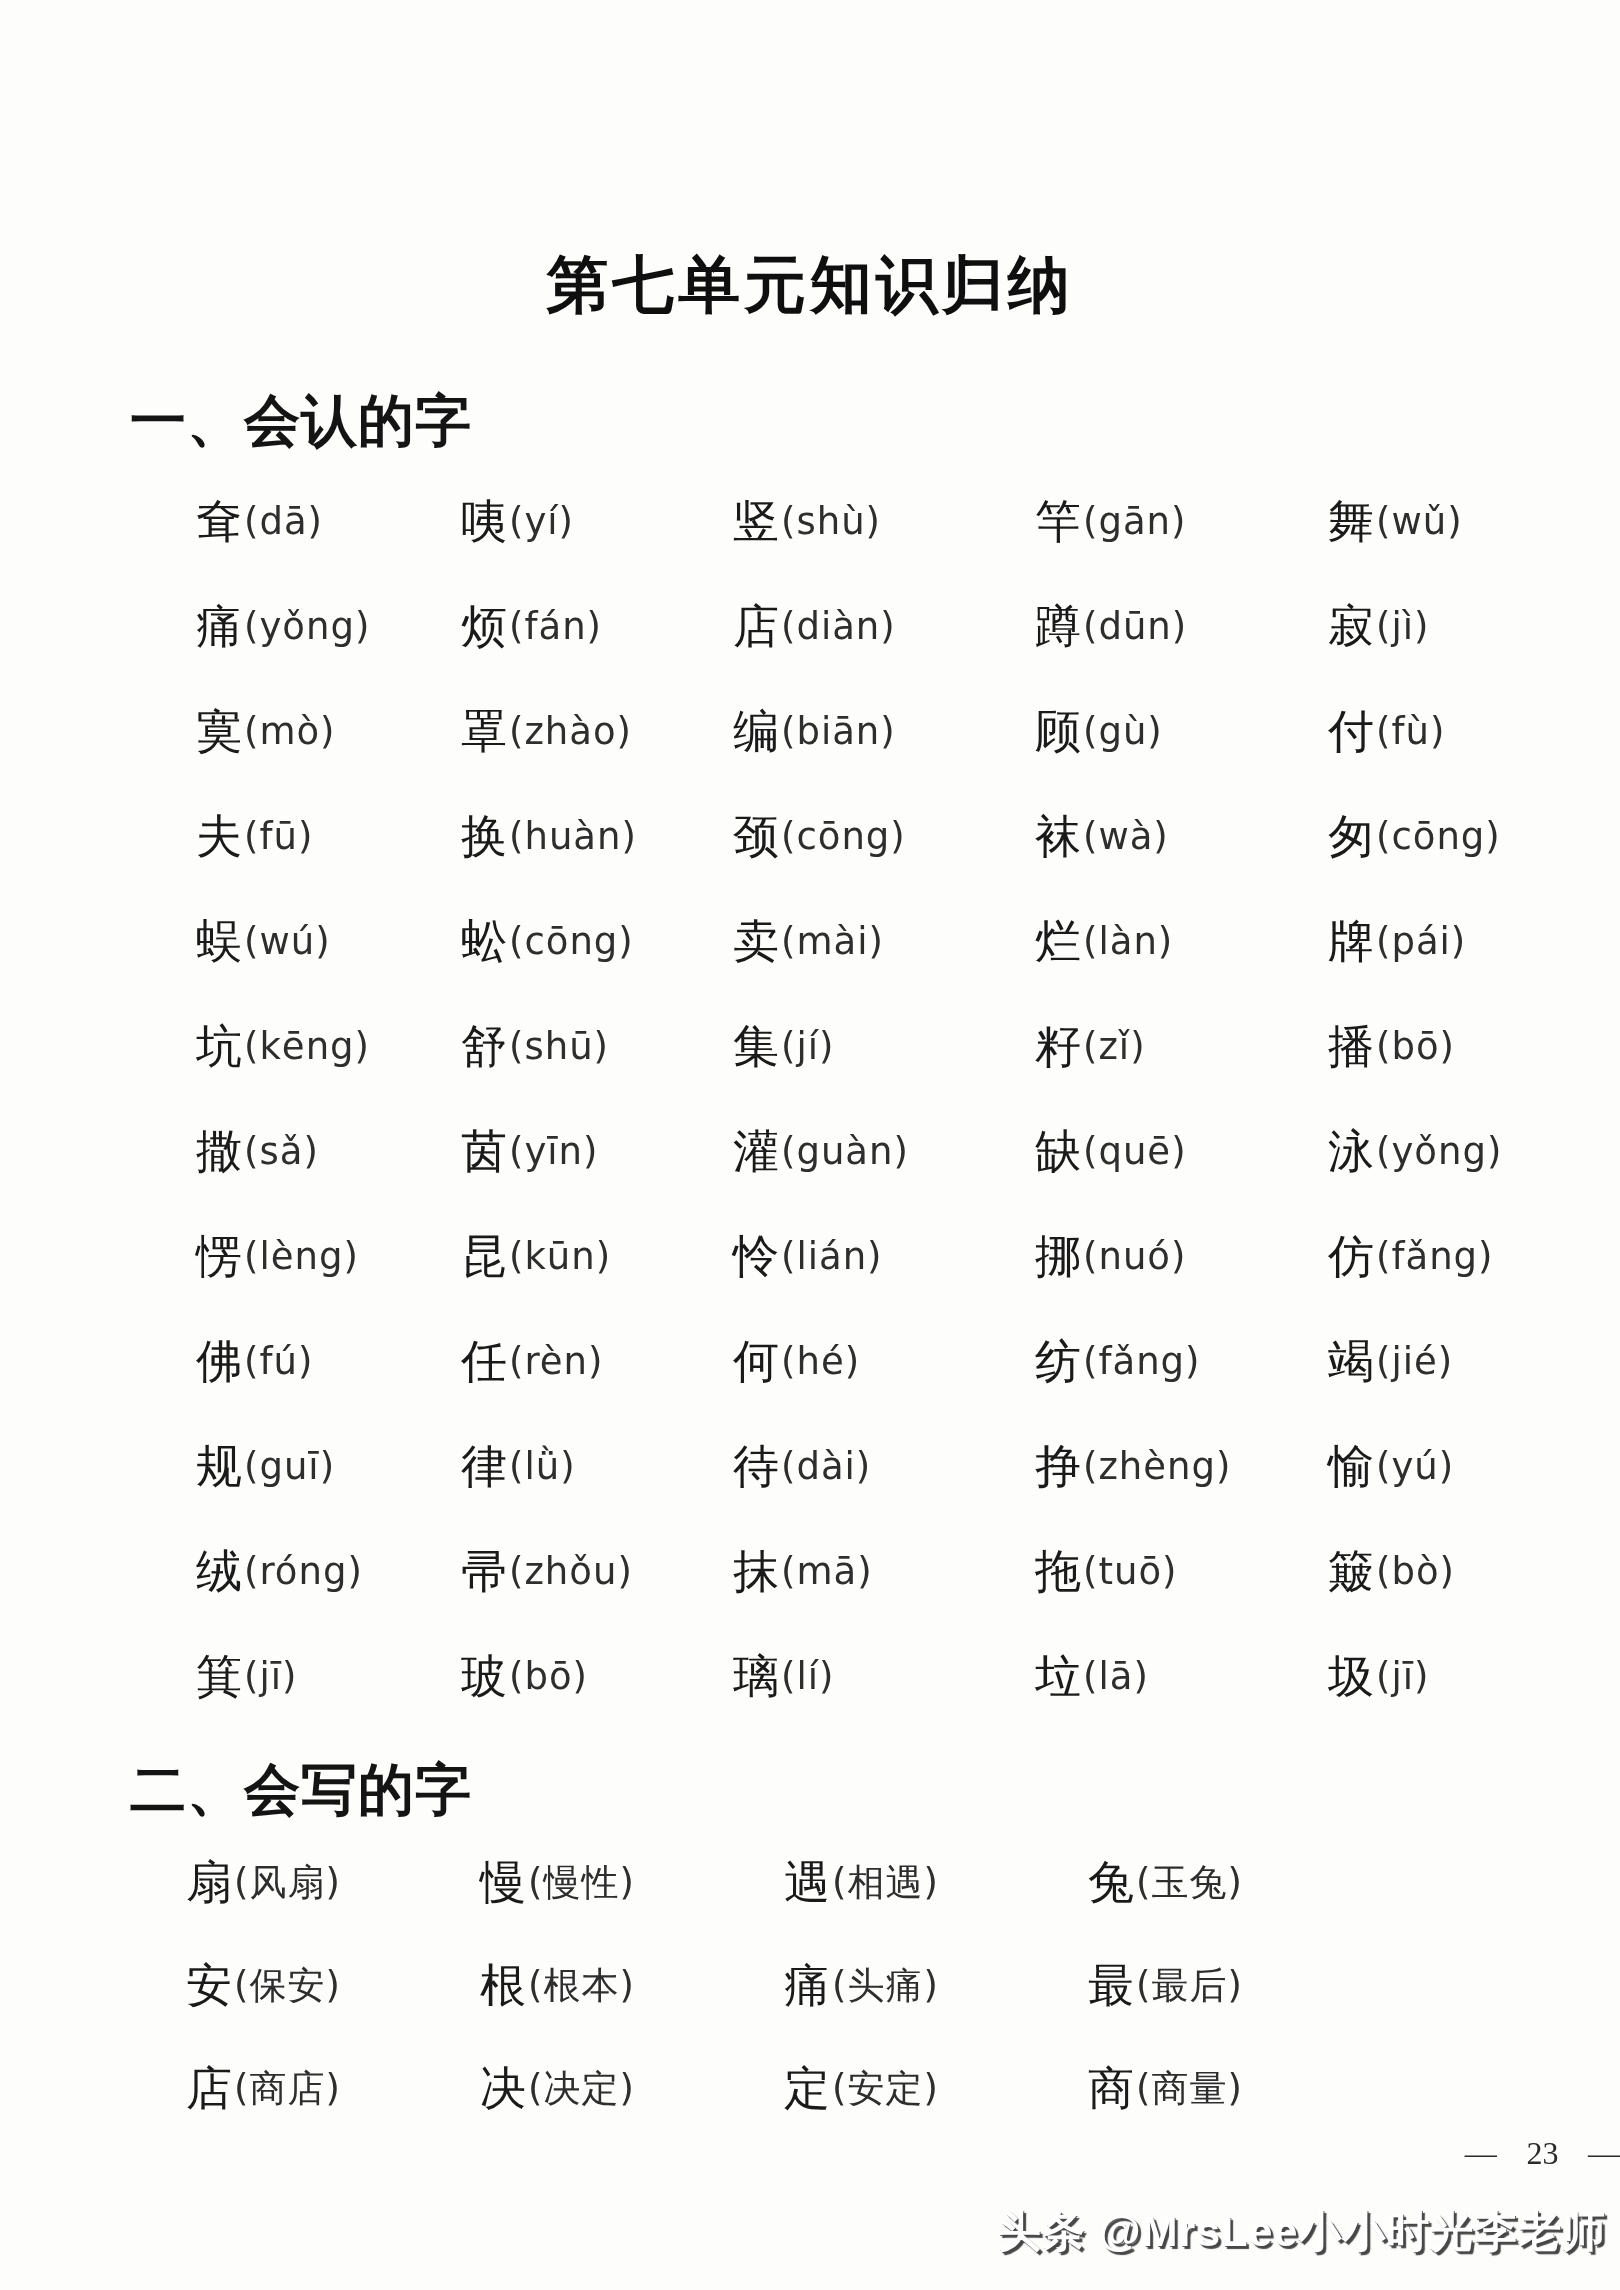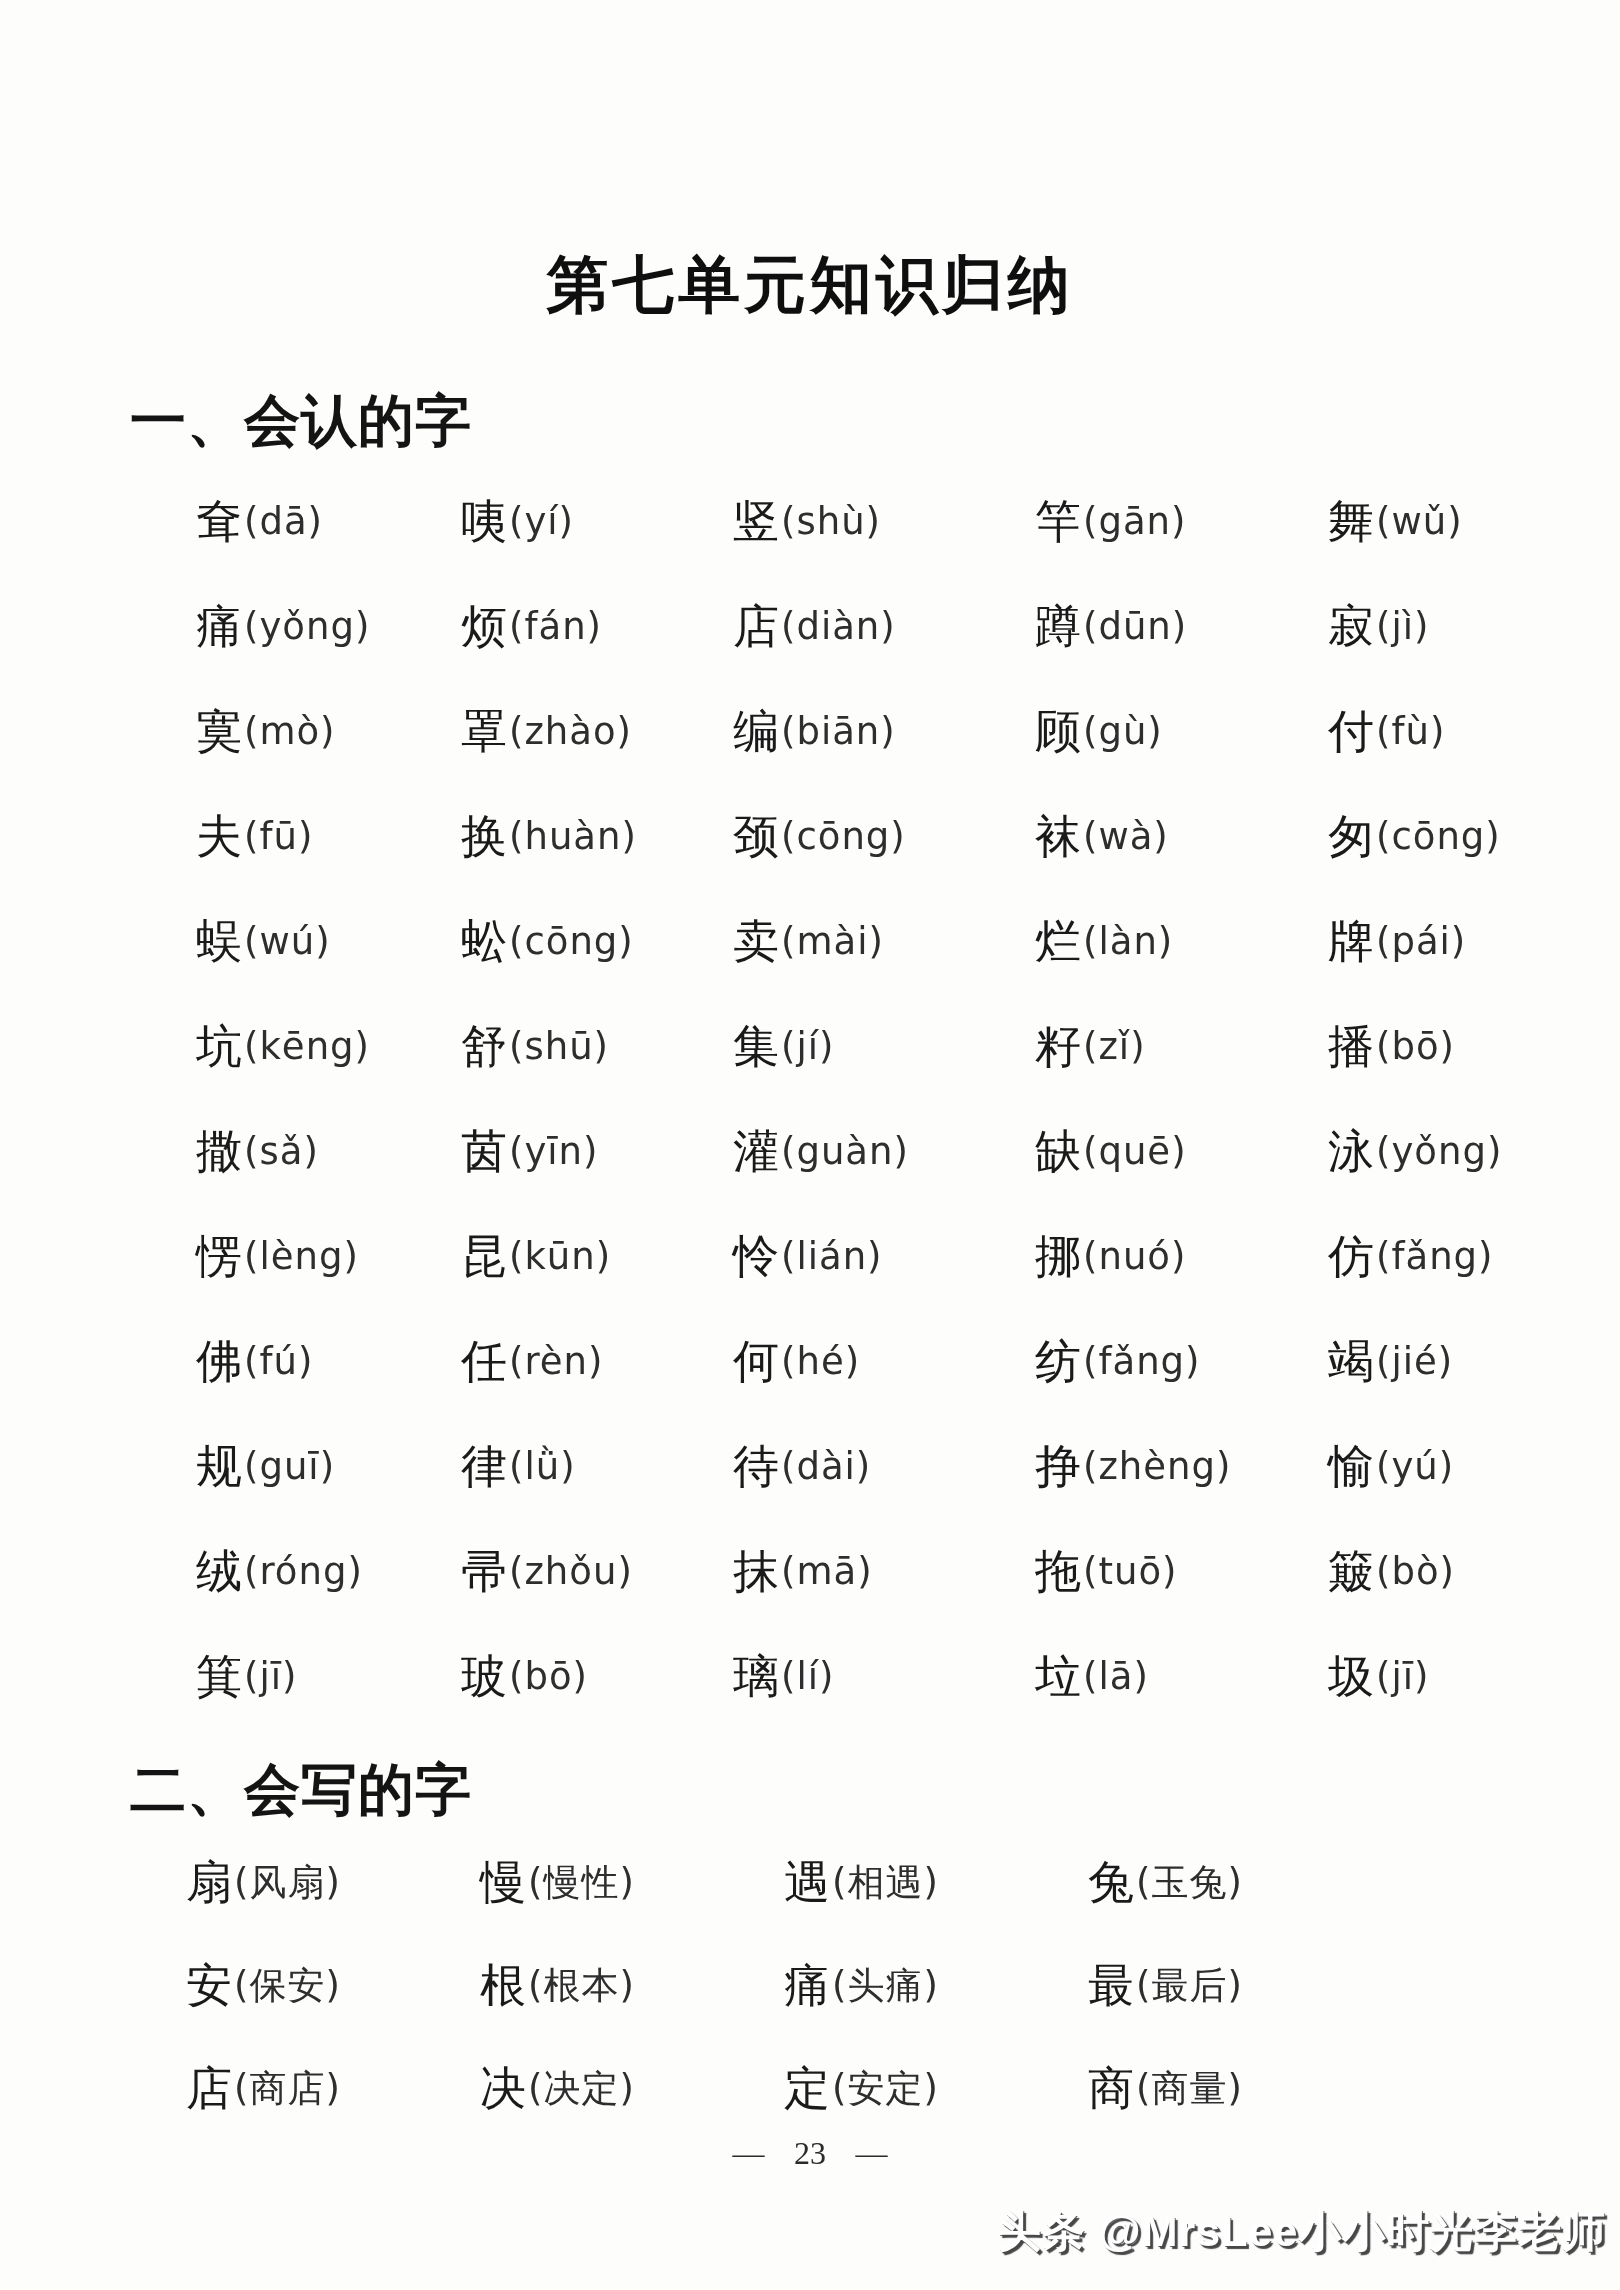--- a/index.html
+++ b/index.html
@@ -65,21 +65,21 @@
   .py{
     font-size:37px;
     color:#2e2e2e;
     letter-spacing:1px;
     margin-left:2px;
     font-family:"DejaVu Sans","Liberation Sans",sans-serif;
   }
   .page-number{
     position:absolute;
     left:0;right:0;top:2135px;
-    text-align:center;
+    text-align:right;
     font-size:32px;
     color:#2b2b2b;
     word-spacing:21.6px;
     font-family:"Liberation Serif","DejaVu Serif",serif;
   }
   .watermark{
     position:absolute;
     right:13.7px;top:2203px;
     font-size:43px;
     font-weight:bold;

